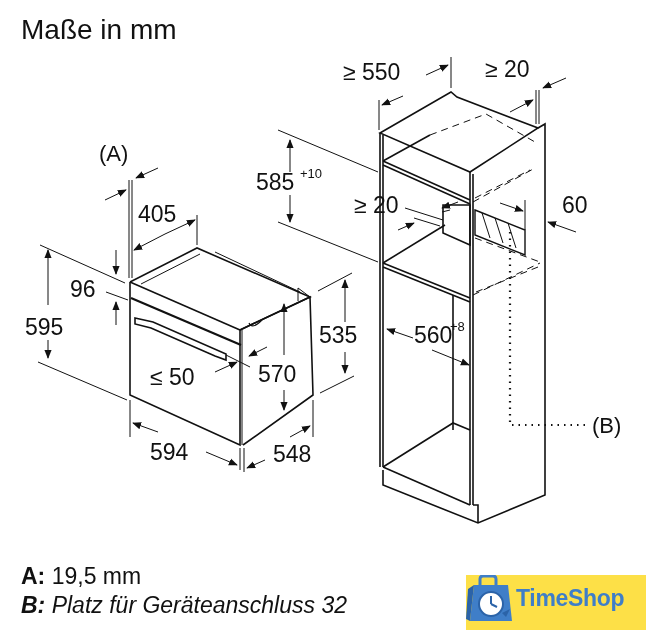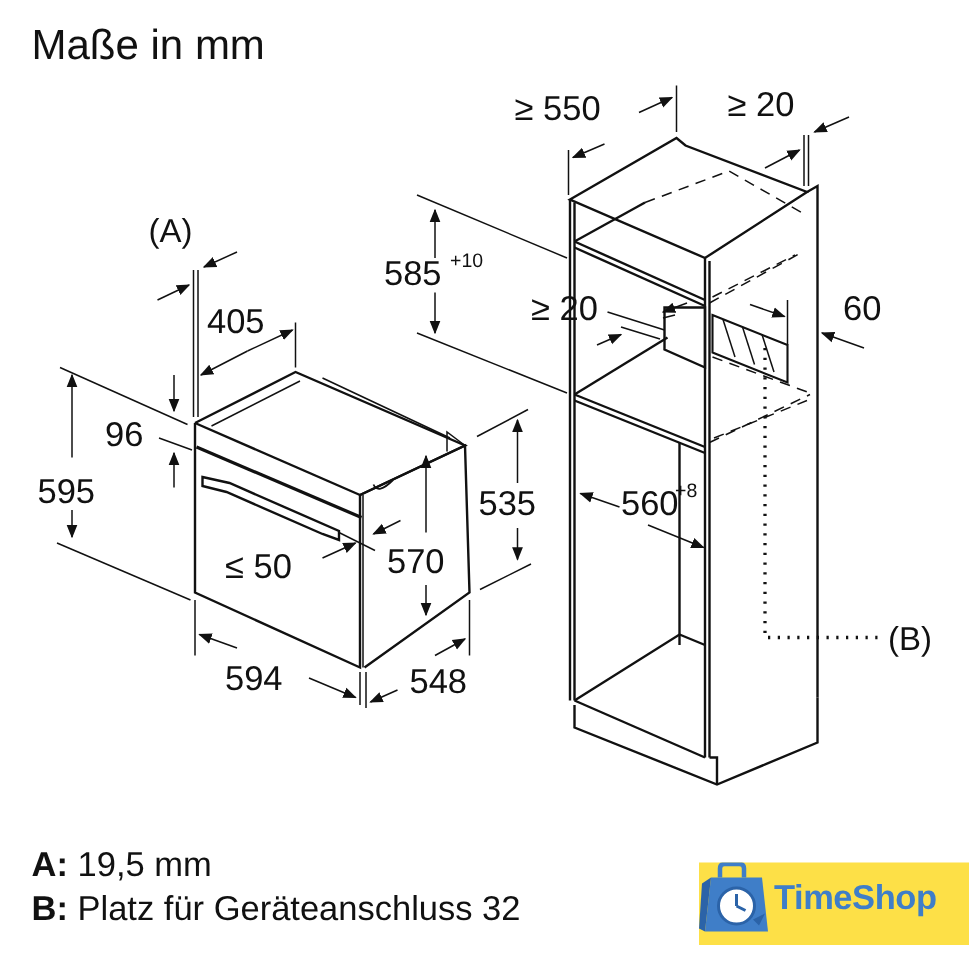--- a/index.html
+++ b/index.html
@@ -4,21 +4,21 @@
 <style>
   html, body { margin: 0; padding: 0; background: #ffffff; }
   body { width: 653px; height: 640px; position: relative; overflow: hidden;
          font-family: "Liberation Sans", sans-serif; color: #111; }
   .title { position: absolute; left: 21px; top: 14px; font-size: 28px; }
   .diagram { position: absolute; left: 0; top: 0; }
   .lbl { font-family: "Liberation Sans", sans-serif; fill: #111; }
   .legend { position: absolute; left: 21px; font-size: 23px; white-space: nowrap; }
   .legend b { font-weight: bold; }
   .legend-a { top: 563px; }
-  .legend-b { top: 592px; }
+  .legend-b { top: 592px; font-style: italic; }
   .logo { position: absolute; left: 466px; top: 575px; width: 180px; height: 55px; }
   .logo-text { position: absolute; left: 50px; top: 10px; font-size: 23px; font-weight: bold;
                color: #3f7ec8; letter-spacing: -0.3px; }
 </style>
 </head>
 <body>
 
 <div class="title">Maße in mm</div>
 
 <svg class="diagram" width="653" height="640" viewBox="0 0 653 640" xmlns="http://www.w3.org/2000/svg">

